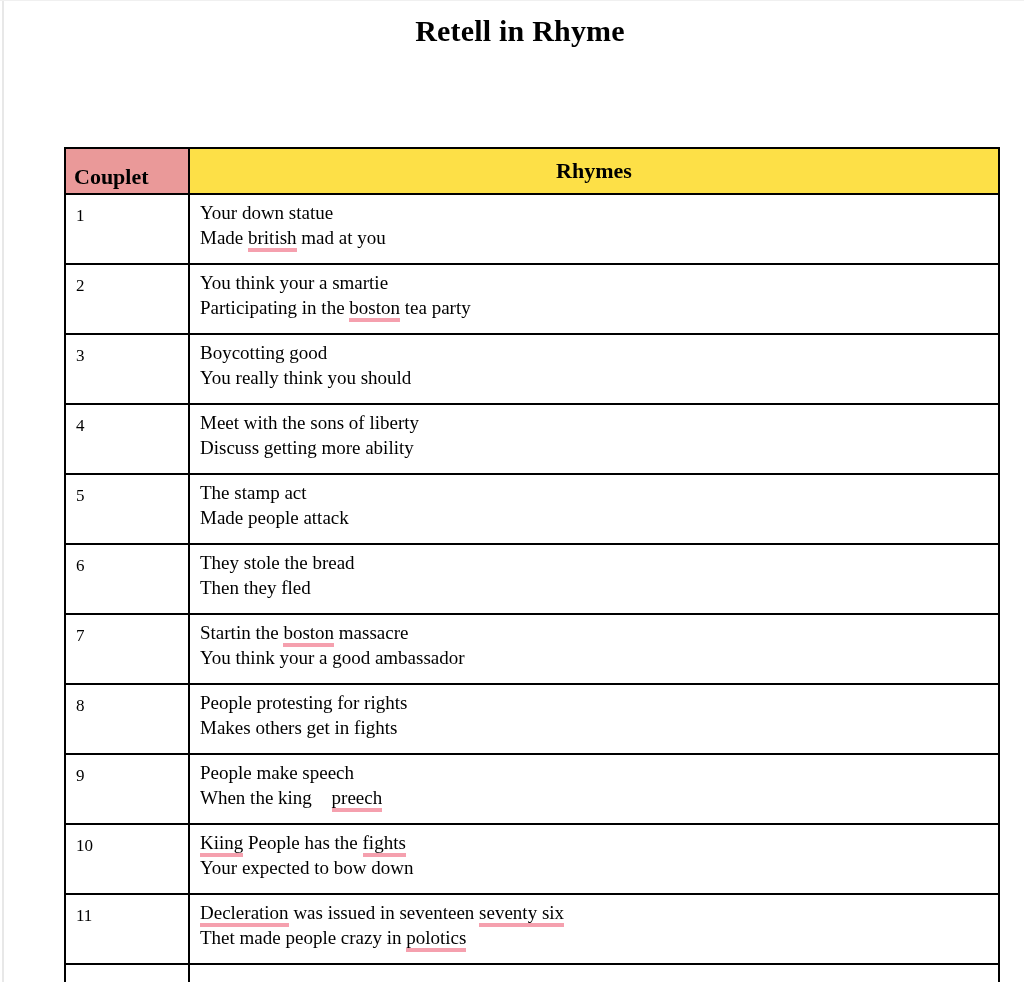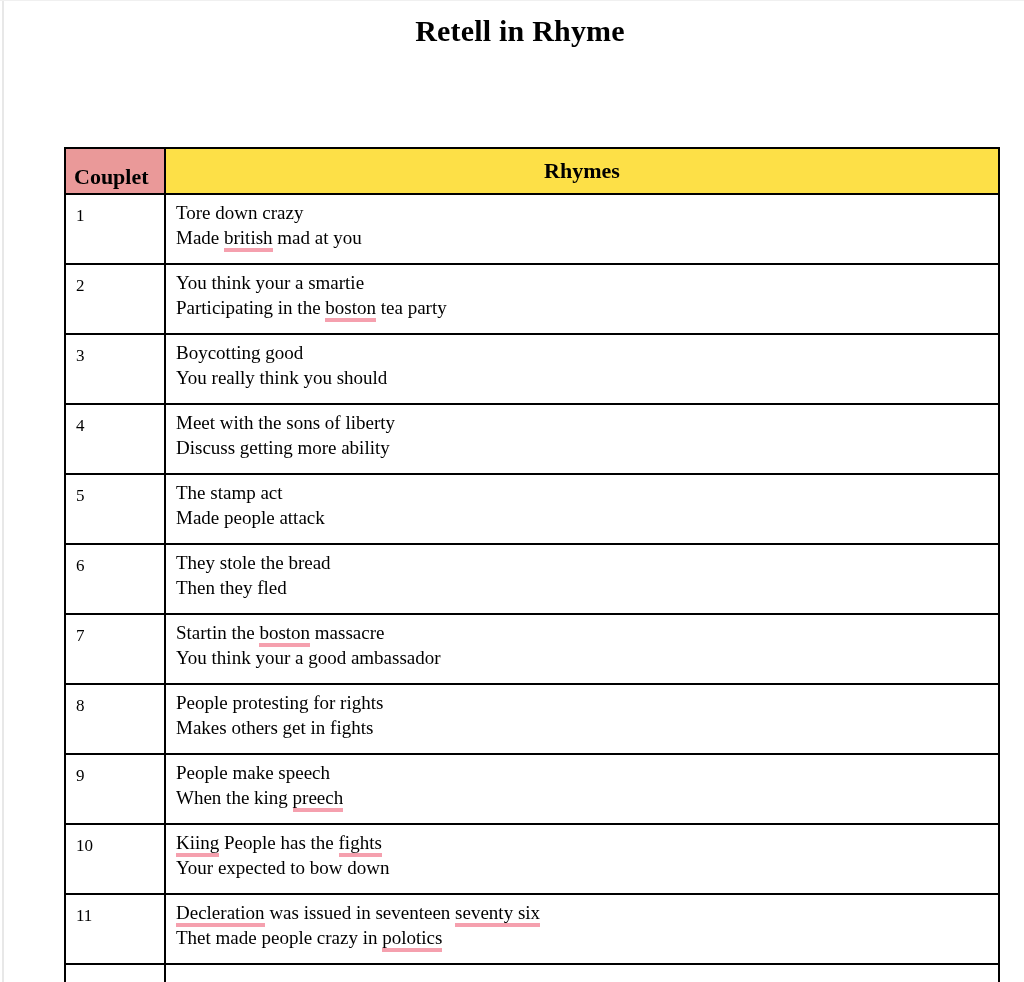--- a/index.html
+++ b/index.html
@@ -34,21 +34,21 @@
     table-layout: fixed;
   }
   table.couplets th, table.couplets td {
     border: 2px solid #000000;
   }
   table.couplets th {
     height: 46px;
     font-size: 22px; font-weight: 700;
     vertical-align: middle;
   }
-  th.col-couplet { width: 100px; text-align: left; padding: 12px 0 0 8px; }
+  th.col-couplet { width: 124px; text-align: left; padding: 12px 0 0 8px; }
   th.col-rhymes  { text-align: center; }
   table.couplets td { vertical-align: top; background: #ffffff; }
   td.col-couplet {
     padding: 11px 4px 0 10px;
     font-size: 17px;
     font-feature-settings: "onum" 1;
   }
   td.col-rhymes { padding: 5px 12px 6px 10px; font-size: 19px; }
   tbody tr { height: 70px; }
   tbody tr.partial-row { height: 60px; }
@@ -68,21 +68,21 @@
   <thead>
     <tr>
       <th class="col-couplet" style="background: rgb(234, 153, 153);">Couplet</th>
       <th class="col-rhymes" style="background: #fde047;">Rhymes</th>
     </tr>
   </thead>
   <tbody>
       <tr>
         <td class="col-couplet">1</td>
         <td class="col-rhymes">
-          <div class="rhyme-line"><span>Tore down crazy</span></div>
+          <div class="rhyme-line"><span>Your down statue</span></div>
           <div class="rhyme-line"><span>Made </span><span class="misspelled" style="border-bottom-color: rgb(245, 160, 174);">british</span><span> mad at you</span></div>
         </td>
       </tr>
       <tr>
         <td class="col-couplet">2</td>
         <td class="col-rhymes">
           <div class="rhyme-line"><span>You think your a smartie</span></div>
           <div class="rhyme-line"><span>Participating in the </span><span class="misspelled" style="border-bottom-color: rgb(245, 160, 174);">boston</span><span> tea party</span></div>
         </td>
       </tr>
@@ -125,21 +125,21 @@
         <td class="col-couplet">8</td>
         <td class="col-rhymes">
           <div class="rhyme-line"><span>People protesting for rights</span></div>
           <div class="rhyme-line"><span>Makes others get in fights</span></div>
         </td>
       </tr>
       <tr>
         <td class="col-couplet">9</td>
         <td class="col-rhymes">
           <div class="rhyme-line"><span>People make speech</span></div>
-          <div class="rhyme-line"><span>When the king </span><span class="misspelled" style="border-bottom-color: rgb(245, 160, 174);">preech</span></div>
+          <div class="rhyme-line"><span>When the king </span><span class="misspelled" style="border-bottom-color: rgb(245, 160, 174); margin-left: 15px;">preech</span></div>
         </td>
       </tr>
       <tr>
         <td class="col-couplet">10</td>
         <td class="col-rhymes">
           <div class="rhyme-line"><span class="misspelled" style="border-bottom-color: rgb(245, 160, 174); text-align: right;">Kiing</span><span> People has the </span><span class="misspelled" style="border-bottom-color: rgb(245, 160, 174);">fights</span></div>
           <div class="rhyme-line"><span>Your expected to bow down</span></div>
         </td>
       </tr>
       <tr>

